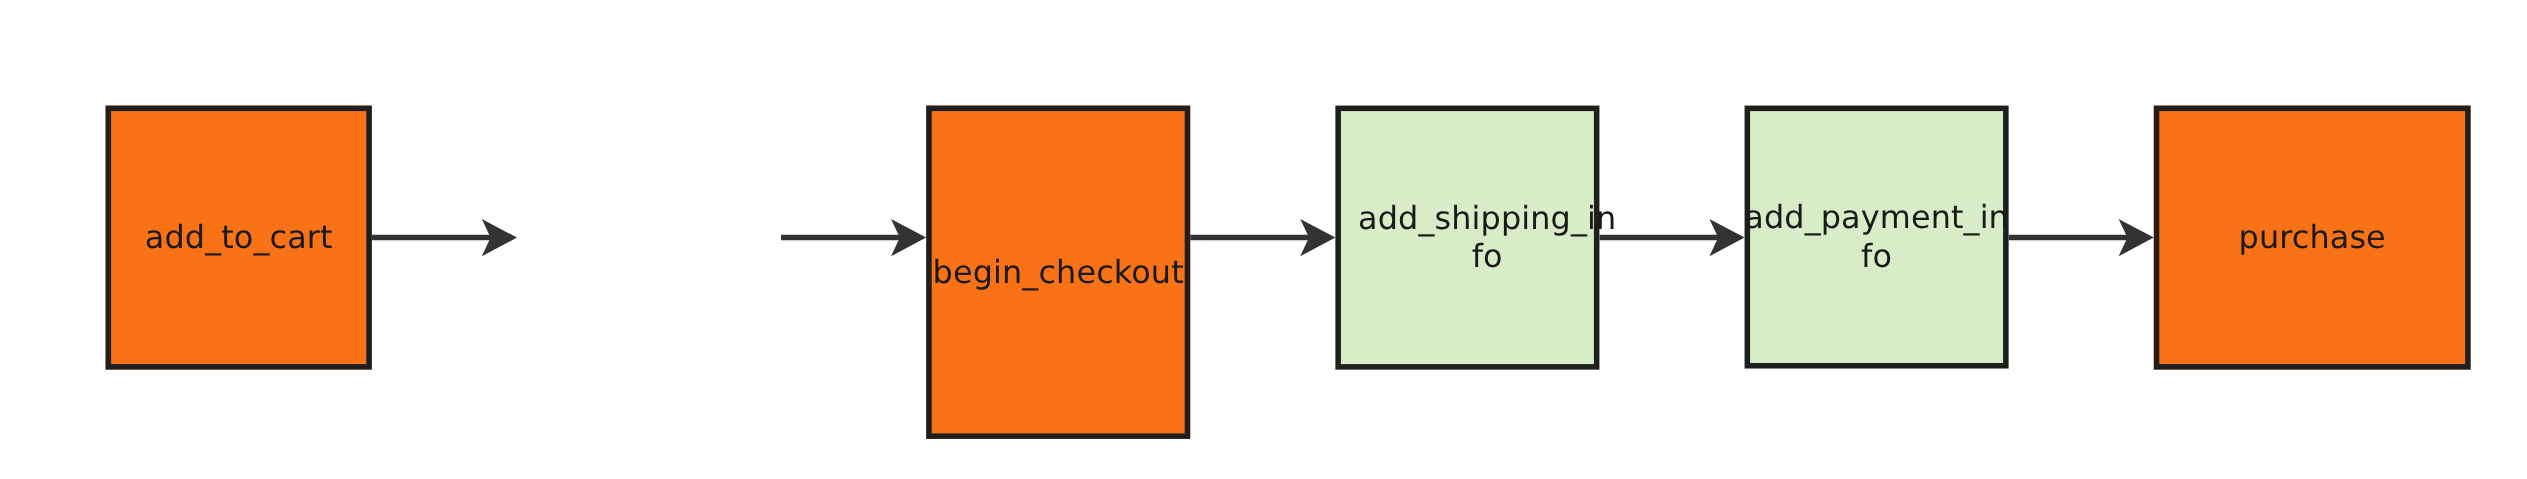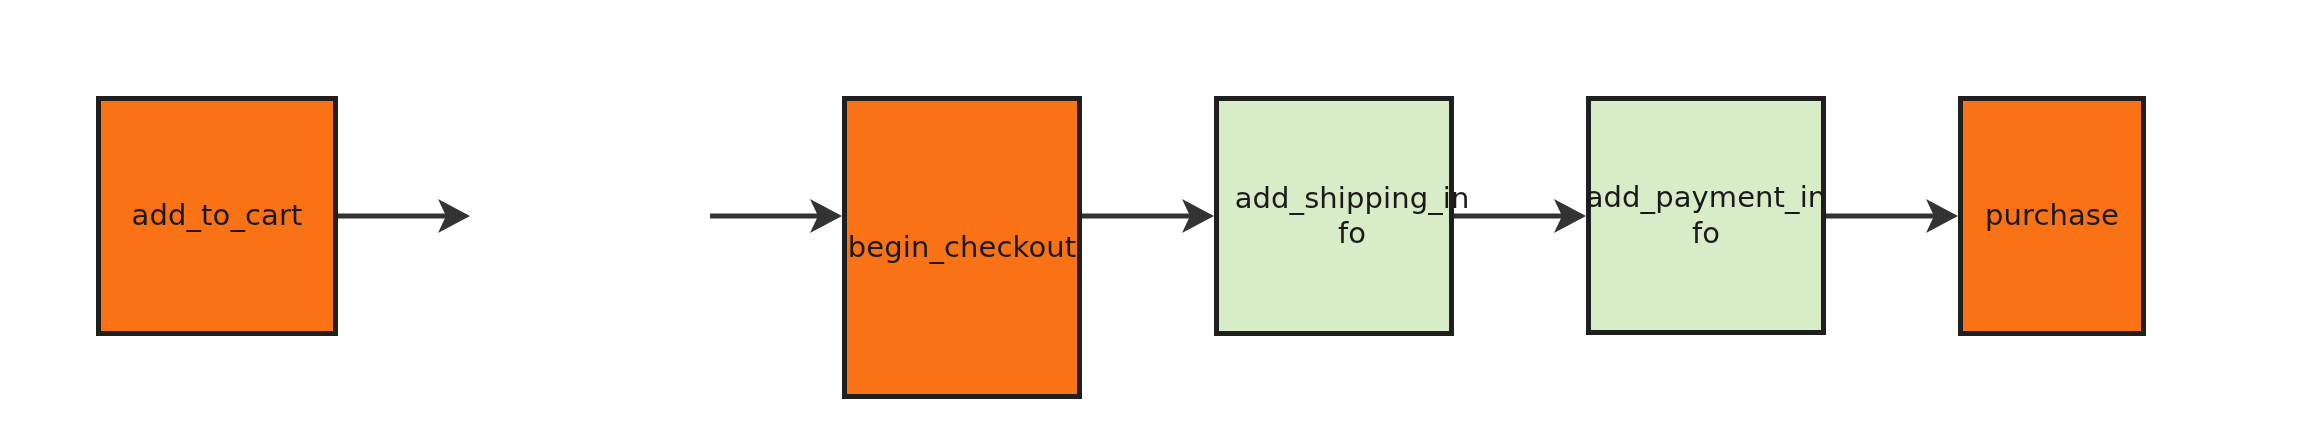--- a/index.html
+++ b/index.html
@@ -101,17 +101,17 @@
   <div class="node-box highlighted" style="left:1214px; top:96px; width:240px; height:240px;padding-left:36px;">
     <span class="node-label">add_shipping_in
 fo</span>
   </div>
 
   <div class="node-box highlighted" style="left:1586px; top:96px; width:240px; height:239px;">
     <span class="node-label">add_payment_in
 fo</span>
   </div>
 
-  <div class="node-box" style="left:1958px; top:96px; width:188px; height:240px;">
+  <div class="node-box" style="left:1958px; top:96px; width:288px; height:240px;">
     <span class="node-label">purchase</span>
   </div>
 
 </div>
 
 </body></html>

